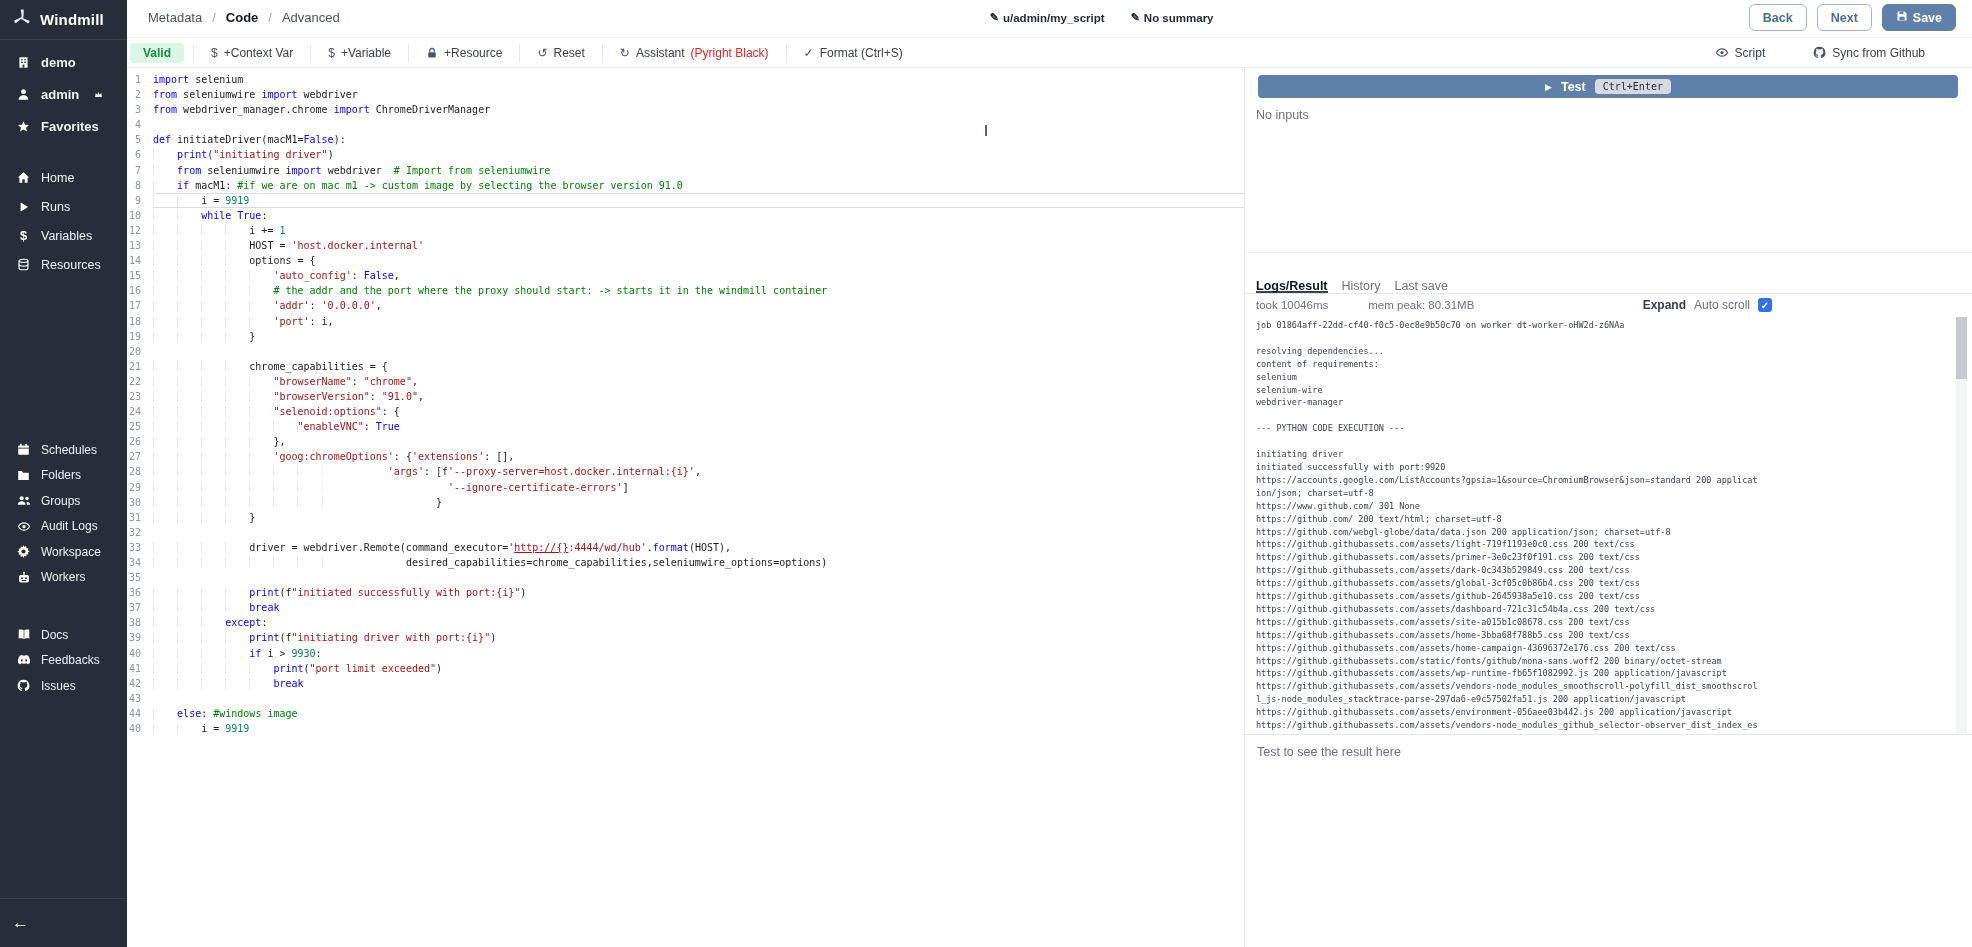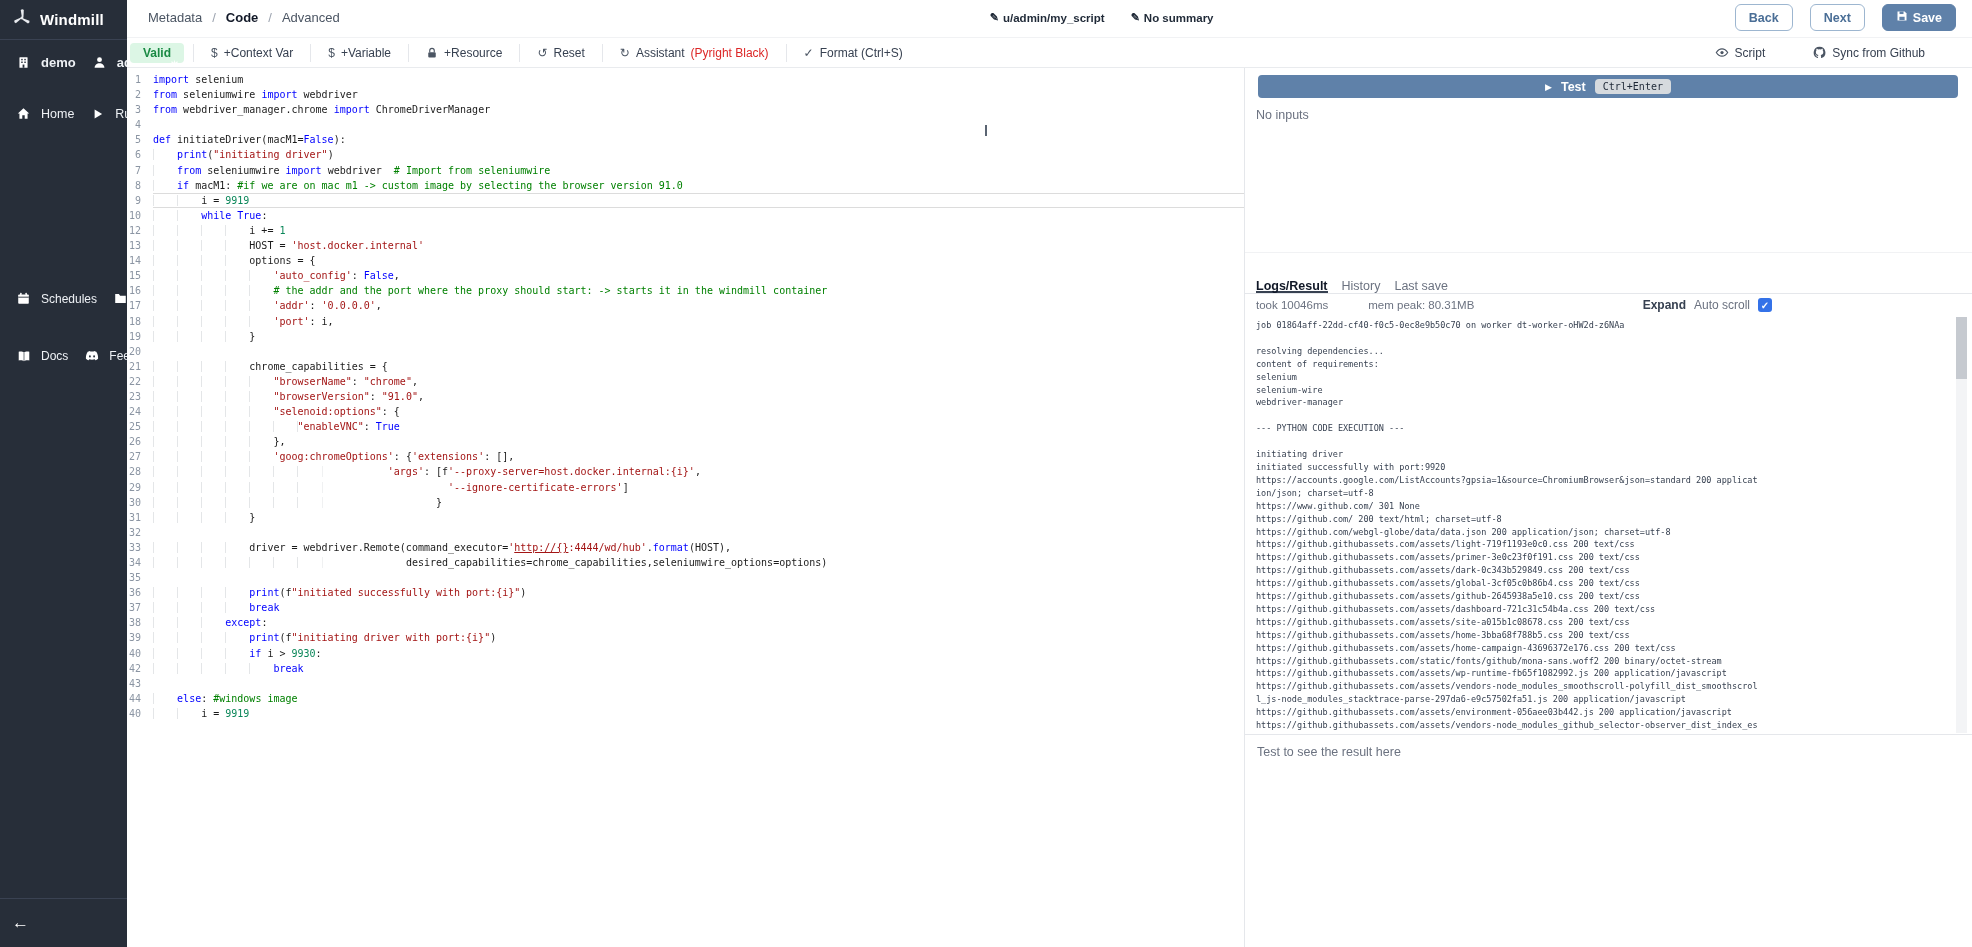--- a/index.html
+++ b/index.html
@@ -7,21 +7,21 @@
     --danger:#dc2626; --checkbox:#3472e8;
   }
   *{box-sizing:border-box;margin:0;padding:0}
   body{font-family:"Liberation Sans",sans-serif;background:#fff;width:1972px;height:947px;overflow:hidden}
   .app{width:1972px;height:947px;display:flex}
 
   
   .sidebar{width:127px;background:var(--sidebar-bg);color:#e9ecf1;display:flex;flex-direction:column;flex:none}
   .logo-row{height:40px;display:flex;align-items:center;gap:7px;padding:10px 11px;border-bottom:1px solid #3a4252;cursor:pointer}
   .brand{font-size:15px;font-weight:700;color:#fff;letter-spacing:.2px}
-  .side-sec{display:flex;flex-direction:row}
+  .side-sec{display:flex;flex-direction:column}
   .sec-a{margin-top:6px}.sec-a .side-item{height:32px;font-size:13px;font-weight:600}
   .sec-b{margin-top:21px}.sec-b .side-item{height:29px;font-size:12.5px;font-weight:500}
   .sec-c{margin-top:158px}.sec-c .side-item{height:25.5px;font-size:12px;font-weight:500}
   .sec-d{margin-top:32px}.sec-d .side-item{height:25.5px;font-size:12px;font-weight:500}
   .side-item{display:flex;align-items:center;gap:10px;padding:0 0 0 16px;color:#eef1f5;cursor:pointer;white-space:nowrap}
   .side-item .ic{width:15px;display:inline-flex;justify-content:center;align-items:center;color:#fff;flex:none}
   .side-item .ic.txt{font-weight:700;font-size:13px}
   .badge-crown{margin-left:2px;opacity:.95;display:inline-flex}
   .collapse-row{margin-top:auto;border-top:1px solid #3a4252;height:49px;display:flex;align-items:center;padding-left:12px;cursor:pointer}
   .collapse-row .arrow{font-size:17px;color:#fff}
@@ -29,21 +29,21 @@
   
   .main{flex:1;display:flex;flex-direction:column;min-width:0}
   .topbar{height:38px;flex:none;display:flex;align-items:center;padding:0 16px 2px 21px;border-bottom:1px solid #f1f2f4;background:#fff}
   .crumbs{display:flex;align-items:center;gap:10px;font-size:13px;color:#4b5563}
   .crumb{cursor:pointer}
   .crumb.active{color:#111827;font-weight:700}
   .crumb-sep{color:#9ca3af}
   .pathgroup{display:flex;align-items:center;gap:26px;margin-left:650px;font-size:11.5px;color:#1f2937;font-weight:600}
   .pathitem{display:flex;align-items:center;gap:4px;cursor:pointer}
   .pathitem .pencil{font-size:11px}
-  .actions{margin-left:auto;display:flex;align-items:center;gap:17px}
+  .actions{margin-left:auto;display:flex;align-items:center;gap:10px}
   .btn{height:27px;border-radius:6px;font-size:12.5px;font-weight:600;padding:0 13px;cursor:pointer;display:inline-flex;align-items:center;gap:5px;font-family:"Liberation Sans",sans-serif}
   .btn.ghost{background:#fff;border:1px solid #9db6d0;color:#4a6e96}
   .btn.solid{background:var(--accent);border:1px solid var(--accent);color:#fff}
 
   .toolbar{height:30px;flex:none;display:flex;align-items:center;padding-left:3px;border-bottom:1px solid #e9ebee;background:#fff}
   .valid-badge{background:var(--valid-bg);color:var(--valid-text);font-size:12px;font-weight:600;padding:3px 13px;border-radius:4px;margin-right:9px}
   .tb-group{display:flex;align-items:center;height:100%}
   .tb-group.right{margin-left:auto;padding-right:30px;gap:14px}
   .tb-div{width:1px;height:18px;background:#e5e7eb}
   .tb-btn{background:none;border:none;display:inline-flex;align-items:center;gap:6px;font-size:12px;color:#374151;padding:0 17px;cursor:pointer;font-family:"Liberation Sans",sans-serif;white-space:nowrap}
@@ -531,20 +531,24 @@
             </div>
             <div class="cl">
               <span class="ln">39</span>
               <span class="cc"><span class="ind">                </span><span class="tk-k">print</span><span class="tk-d">(f</span><span class="tk-s">"initiating driver with port:{i}"</span><span class="tk-d">)</span></span>
             </div>
             <div class="cl">
               <span class="ln">40</span>
               <span class="cc"><span class="ind">                </span><span class="tk-k">if</span><span class="tk-d"> i &gt; </span><span class="tk-n">9930</span><span class="tk-d">:</span></span>
             </div>
             <div class="cl">
+              <span class="ln">41</span>
+              <span class="cc"><span class="ind">                    </span><span class="tk-k">print</span><span class="tk-d">(</span><span class="tk-s">"port limit exceeded"</span><span class="tk-d">)</span></span>
+            </div>
+            <div class="cl">
               <span class="ln">42</span>
               <span class="cc"><span class="ind">                    </span><span class="tk-k">break</span></span>
             </div>
             <div class="cl">
               <span class="ln">43</span>
               <span class="cc"></span>
             </div>
             <div class="cl">
               <span class="ln">44</span>
               <span class="cc"><span class="ind">    </span><span class="tk-k">else</span><span class="tk-d">: </span><span class="tk-c">#windows image</span></span>

